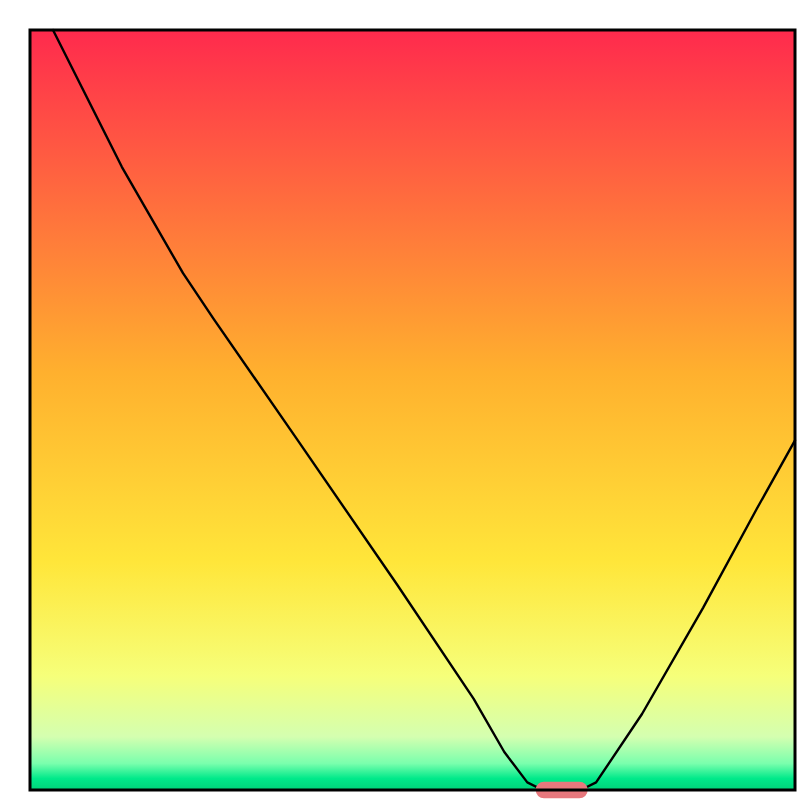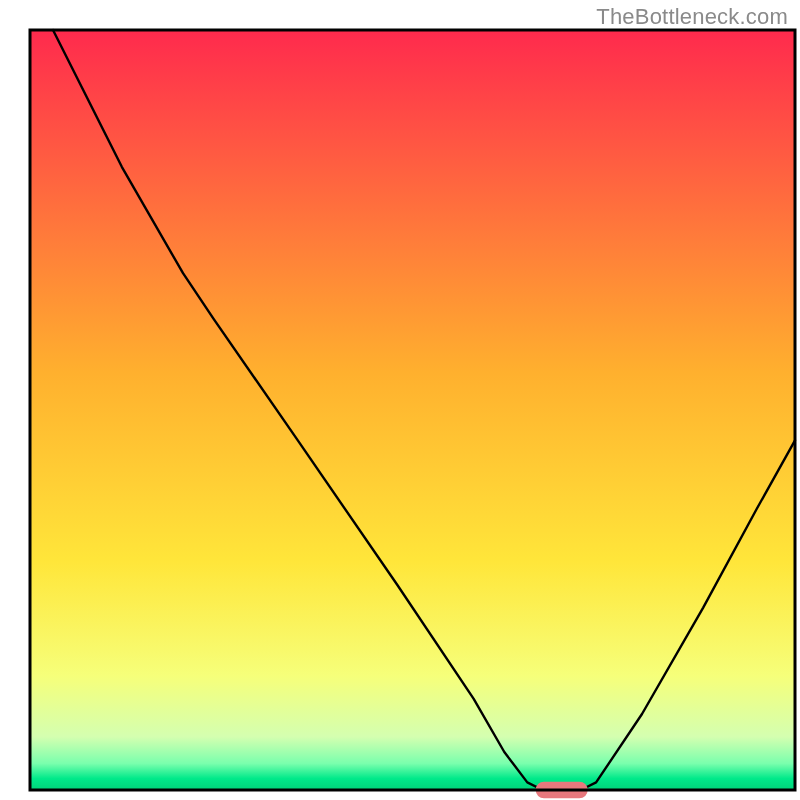--- a/index.html
+++ b/index.html
@@ -26,21 +26,20 @@
     z-index: 10;
   }
   svg {
     display: block;
   }
 </style>
 </head>
 <body>
 
 <div class="chart-container">
-  <div class="attribution">TheBottleneck.com</div>
 
   <svg id="chart-svg" width="800" height="800" viewBox="0 0 800 800">
     <defs>
       <linearGradient id="bg-grad" x1="0" y1="0" x2="0" y2="1">
           <stop offset="0%" stop-color="#ff2a4d"></stop>
           <stop offset="45%" stop-color="#ffb02e"></stop>
           <stop offset="70%" stop-color="#ffe63a"></stop>
           <stop offset="85%" stop-color="#f6ff7a"></stop>
           <stop offset="93%" stop-color="#d4ffb0"></stop>
           <stop offset="96.5%" stop-color="#7affad"></stop>

